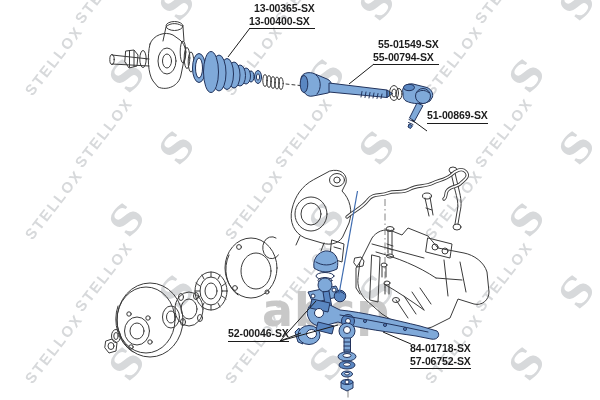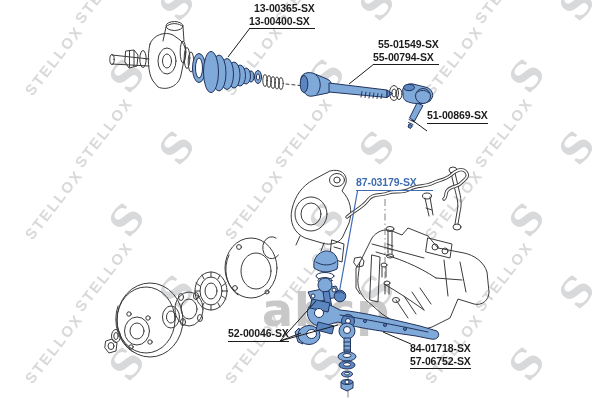--- a/index.html
+++ b/index.html
@@ -314,23 +314,20 @@
 
   <div class="lbl" style="left:373px;top:38px">
     <span class="ind">55-01549-SX</span>
     <span>55-00794-SX</span>
   </div>
 
   <div class="lbl" style="left:427px;top:109px">
     <span>51-00869-SX</span>
   </div>
 
-  <div class="lbl link" style="left:356px;top:176px">
-    <span>87-03179-SX</span>
-  </div>
 
   <div class="lbl" style="left:228px;top:327px">
     <span>52-00046-SX</span>
   </div>
 
   <div class="lbl" style="left:410px;top:342px">
     <span>84-01718-SX</span>
     <span>57-06752-SX</span>
   </div>
 

